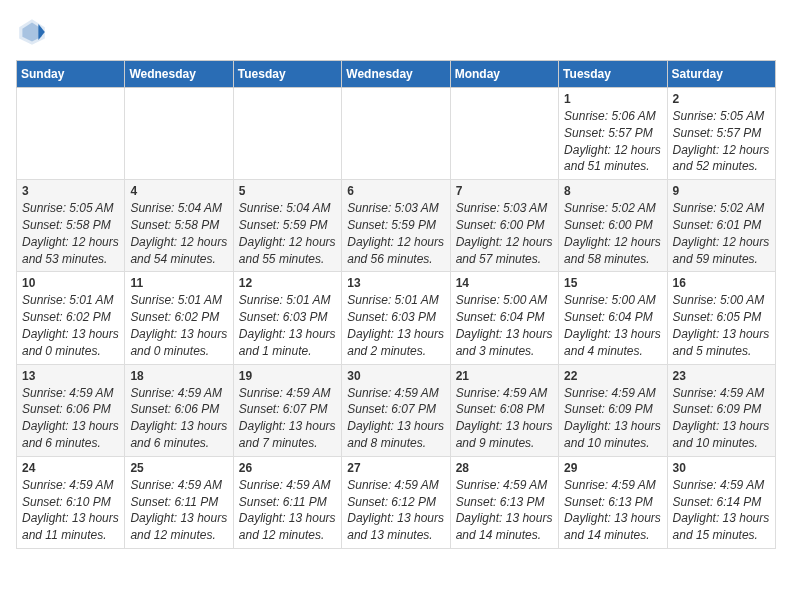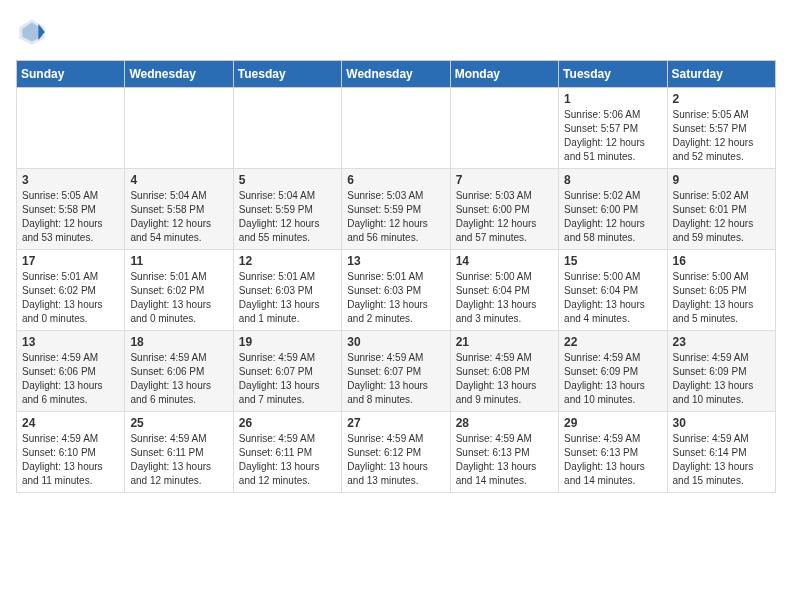--- a/index.html
+++ b/index.html
@@ -77,23 +77,24 @@
     .calendar tr:nth-child(even) td {
       background: #f5f5f5;
     }
     .day-number {
       font-size: 12px;
       font-weight: bold;
       color: #333;
       margin-bottom: 2px;
     }
     .day-info {
-      font-size: 10px;
+      font-size: 12px;
       color: #333;
       line-height: 1.4;
+      font-style: italic;
     }
     .empty-cell {
       background: #fff;
     }
   </style>
 </head>
 <body>
 
 <div class="header">
   <div class="logo">
@@ -166,21 +167,21 @@
           <div class="day-number">8</div>
           <div class="day-info">Sunrise: 5:02 AM<br>Sunset: 6:00 PM<br>Daylight: 12 hours and 58 minutes.</div>
         </td>
         <td>
           <div class="day-number">9</div>
           <div class="day-info">Sunrise: 5:02 AM<br>Sunset: 6:01 PM<br>Daylight: 12 hours and 59 minutes.</div>
         </td>
       </tr>
       <tr>
         <td>
-          <div class="day-number">17</div>
+          <div class="day-number">10</div>
           <div class="day-info">Sunrise: 5:01 AM<br>Sunset: 6:02 PM<br>Daylight: 13 hours and 0 minutes.</div>
         </td>
         <td>
           <div class="day-number">11</div>
           <div class="day-info">Sunrise: 5:01 AM<br>Sunset: 6:02 PM<br>Daylight: 13 hours and 0 minutes.</div>
         </td>
         <td>
           <div class="day-number">12</div>
           <div class="day-info">Sunrise: 5:01 AM<br>Sunset: 6:03 PM<br>Daylight: 13 hours and 1 minute.</div>
         </td>

